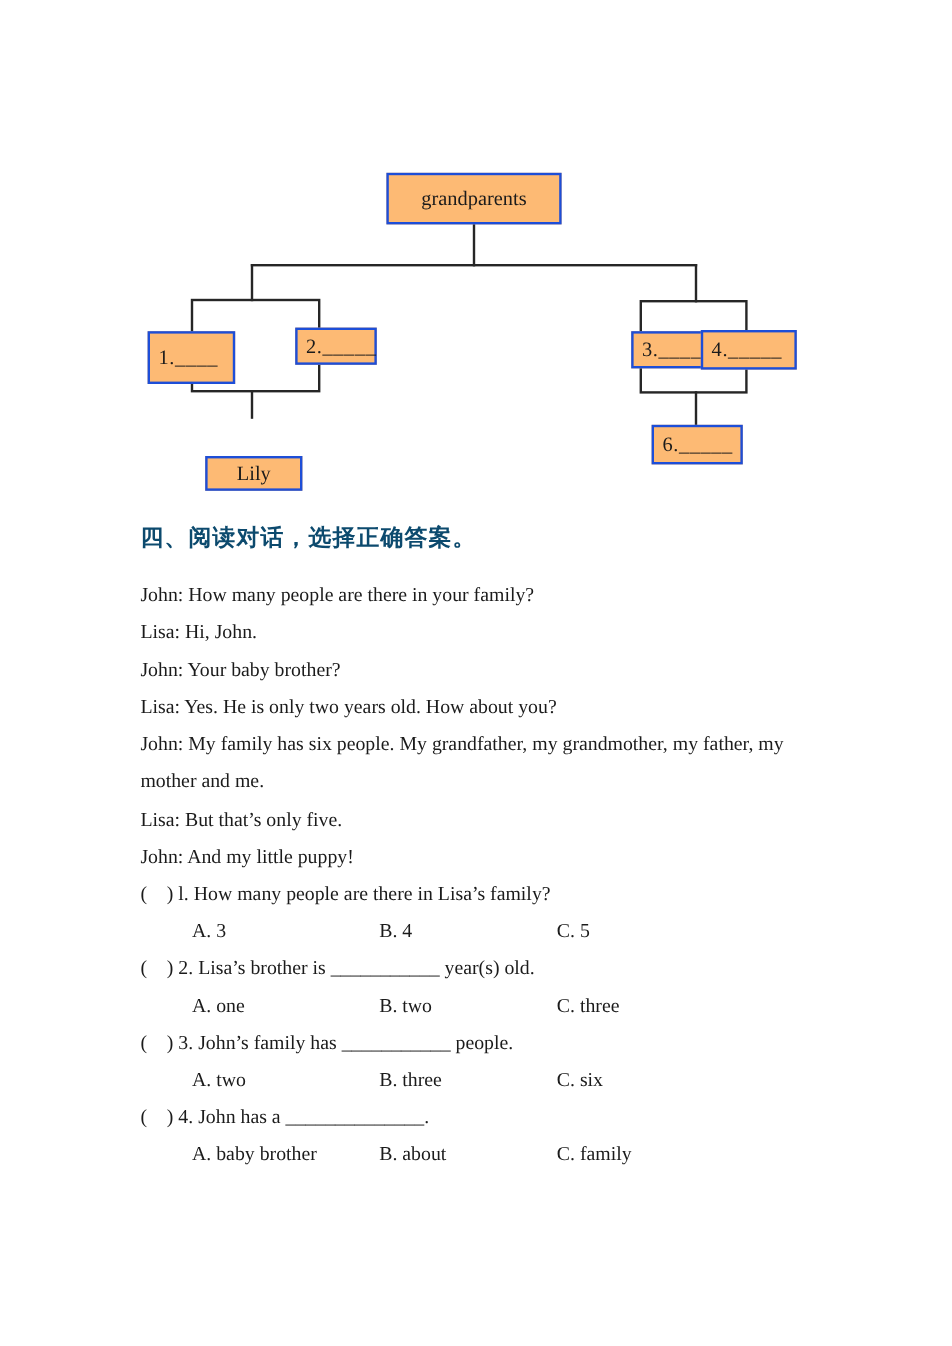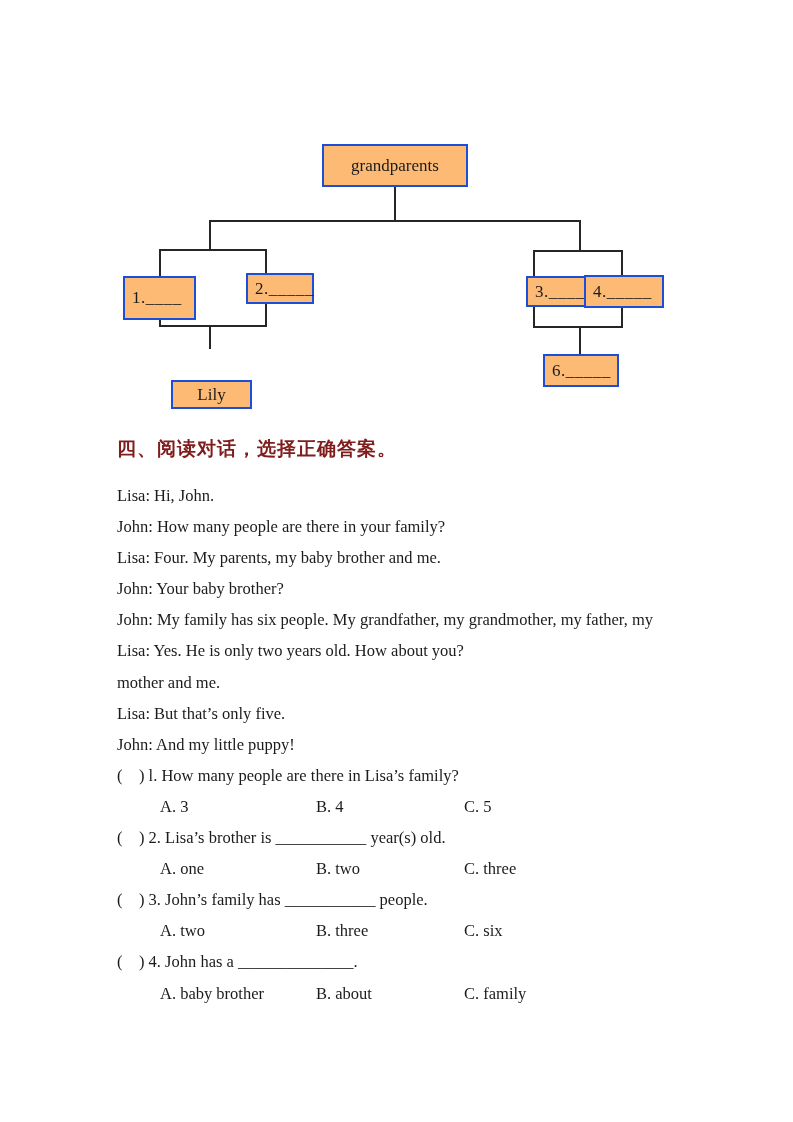--- a/index.html
+++ b/index.html
@@ -36,21 +36,21 @@
   .vline{width:2px;}
   
   .content{
     position:absolute;left:117px;top:437px;width:620px;
     font-size:16.5px;
   }
   .heading{
     height:43px;line-height:24px;
     font-family:"Liberation Sans","DejaVu Sans",sans-serif;
     font-weight:700;font-size:19px;letter-spacing:1px;
-    color:#7f1d1d;
+    color:#0c4a6e;
     white-space:pre;
   }
   .row{height:31.1px;line-height:31.1px;white-space:pre;}
   .qrow{position:relative;}
   .opt{position:absolute;top:0;white-space:pre;}
   .opt-a{left:43px;}
   .opt-b{left:199px;}
   .opt-c{left:347px;}
 </style>
 </head>
@@ -83,26 +83,25 @@
 
     <div class="tree-box center" style="left:171px;top:348px;width:81px;height:29px;margin-top:32px;">Lily</div>
 
     <div class="tree-box numbered" style="left:543px;top:354px;width:76px;height:33px;">6._____</div>
   </div>
 
   <div class="content">
 
     <div class="heading">四、阅读对话，选择正确答案。</div>
 
+    <div class="row">John: How many people are there in your family?</div>
     <div class="row">Lisa: Hi, John.</div>
-    <div class="row">John: How many people are there in your family?</div>
-    <div class="row">Lisa: Four. My parents, my baby brother and me.</div>
     <div class="row">John: Your baby brother?</div>
+    <div class="row">Lisa: Yes. He is only two years old. How about you?</div>
     <div class="row">John: My family has six people. My grandfather, my grandmother, my father, my</div>
-    <div class="row">Lisa: Yes. He is only two years old. How about you?</div>
     <div class="row">mother and me.</div>
     <div class="row">Lisa: But that’s only five.</div>
     <div class="row">John: And my little puppy!</div>
 
     <div class="row">(    ) l. How many people are there in Lisa’s family?</div>
     <div class="row qrow">
       <span class="opt opt-a">A. 3</span>
       <span class="opt opt-b">B. 4</span>
       <span class="opt opt-c">C. 5</span>
     </div>

